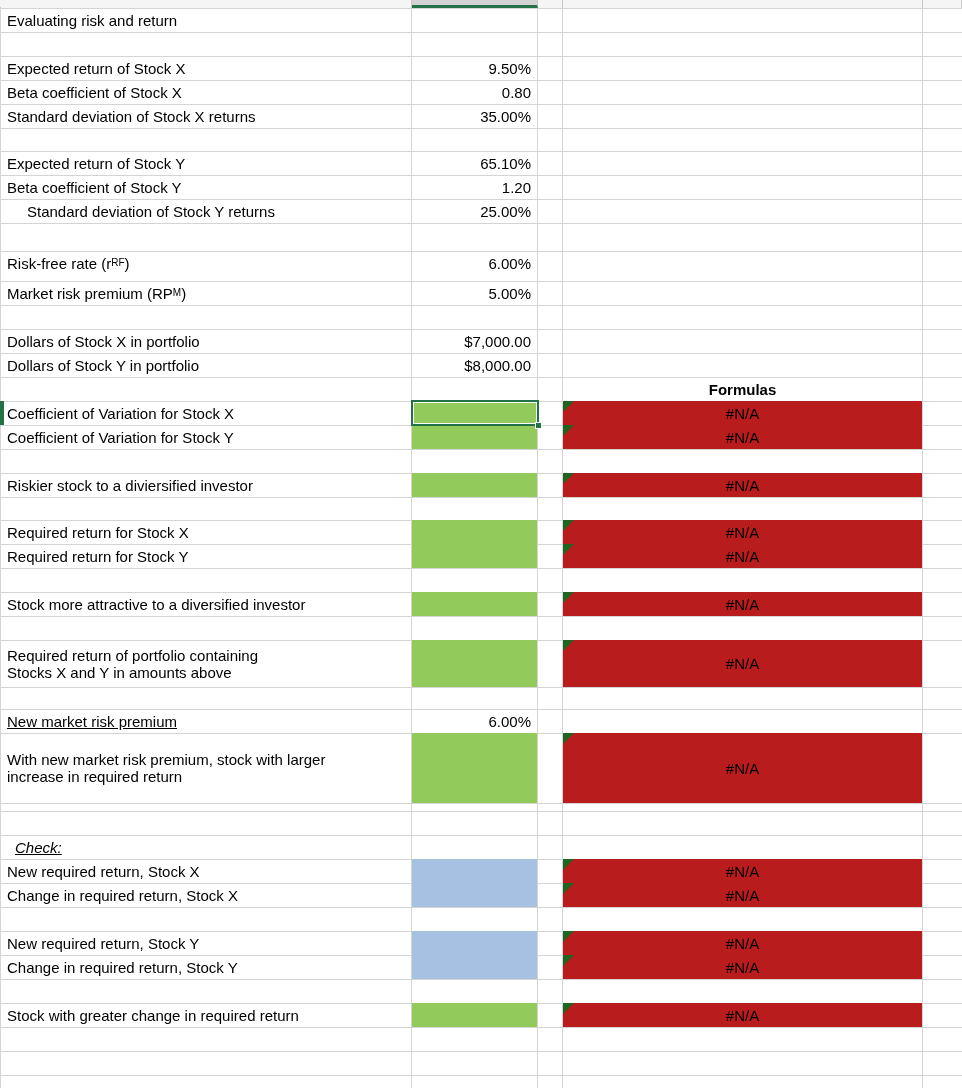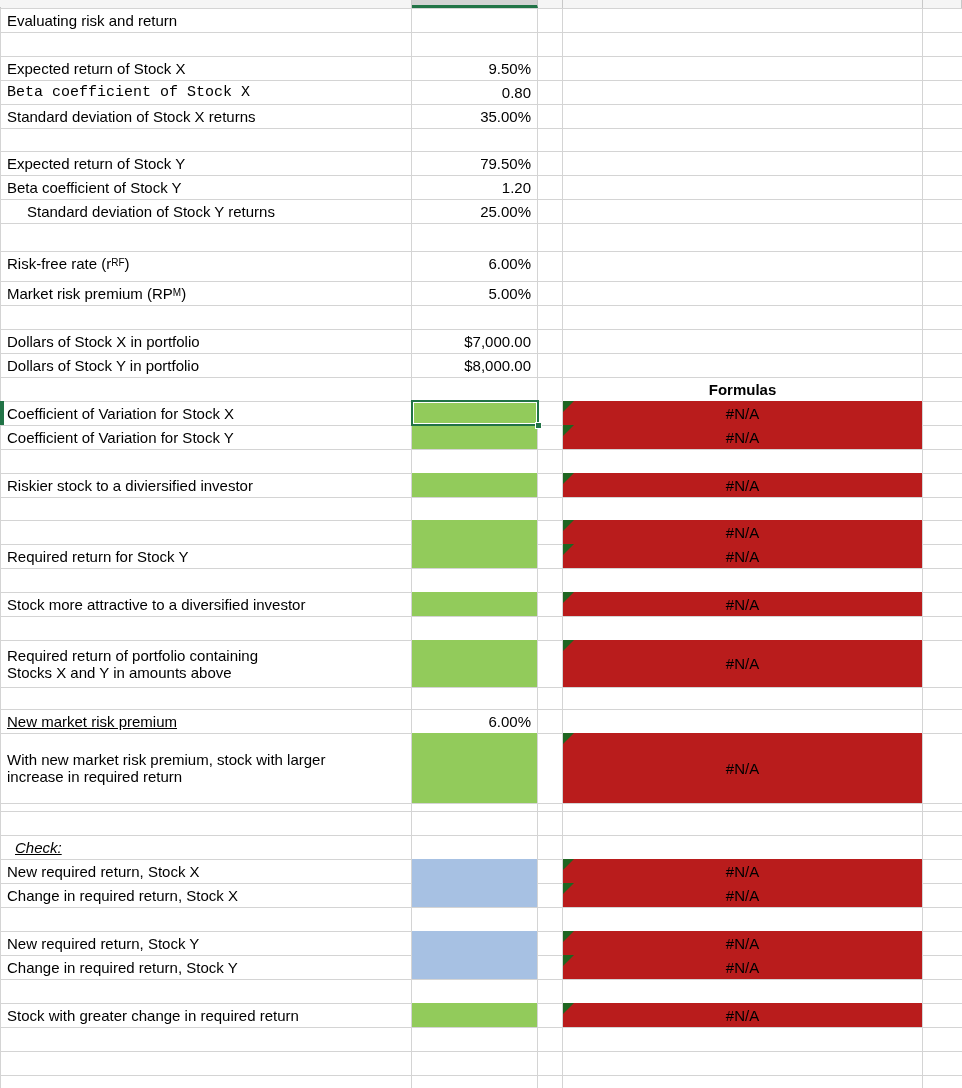--- a/index.html
+++ b/index.html
@@ -132,28 +132,28 @@
   <div class="gridline-v" style="left:411px;height:1080px;"></div>
   <div class="gridline-v" style="left:537px;height:1080px;"></div>
   <div class="gridline-v" style="left:562px;height:1080px;"></div>
   <div class="gridline-v" style="left:922px;height:1080px;"></div>
 
   <div class="cell label" style="left:1px;top:56px;width:410px;height:24px;">Expected return of Stock X</div>
 
   <div class="cell label" style="left:1px;top:8px;width:410px;height:24px;">Evaluating risk and return</div>
   <div class="cell num" style="left:412px;top:56px;width:125px;height:24px;">9.50%</div>
 
-  <div class="cell label" style="left:1px;top:80px;width:410px;height:24px;font-family:Liberation Mono, monospace;">Beta coefficient of Stock X</div>
+  <div class="cell label" style="left:1px;top:80px;width:410px;height:24px;">Beta coefficient of Stock X</div>
   <div class="cell num" style="left:412px;top:80px;width:125px;height:24px;">0.80</div>
 
   <div class="cell label" style="left:1px;top:104px;width:410px;height:24px;">Standard deviation of Stock X returns</div>
   <div class="cell num" style="left:412px;top:104px;width:125px;height:24px;">35.00%</div>
 
   <div class="cell label" style="left:1px;top:151px;width:410px;height:24px;">Expected return of Stock Y</div>
-  <div class="cell num" style="left:412px;top:151px;width:125px;height:24px;">79.50%</div>
+  <div class="cell num" style="left:412px;top:151px;width:125px;height:24px;">65.10%</div>
 
   <div class="cell label" style="left:1px;top:175px;width:410px;height:24px;">Beta coefficient of Stock Y</div>
   <div class="cell num" style="left:412px;top:175px;width:125px;height:24px;">1.20</div>
 
   <div class="cell label" style="left:1px;top:199px;width:410px;height:24px;margin-left:20px;">Standard deviation of Stock Y returns</div>
   <div class="cell num" style="left:412px;top:199px;width:125px;height:24px;">25.00%</div>
 
   <div class="cell label" style="left:1px;top:251px;width:410px;height:24px;"><span>Risk-free rate (r</span><sub>RF</sub><span>)</span></div>
   <div class="cell num" style="left:412px;top:251px;width:125px;height:24px;">6.00%</div>
 
@@ -182,20 +182,21 @@
     <span>#N/A</span>
   </div>
 
   <div class="cell label" style="left:1px;top:473px;width:410px;height:24px;">Riskier stock to a diviersified investor</div>
   <div class="cell num fill-green" style="left:412px;top:473px;width:125px;height:24px;"></div>
   <div class="cell ctr fill-orange" style="left:563px;top:473px;width:359px;height:24px;">
     <span class="err-tri"></span>
     <span>#N/A</span>
   </div>
 
+  <div class="cell label" style="left:1px;top:520px;width:410px;height:24px;">Required return for Stock X</div>
   <div class="cell num fill-green" style="left:412px;top:520px;width:125px;height:24px;"></div>
   <div class="cell ctr fill-orange" style="left:563px;top:520px;width:359px;height:24px;">
     <span class="err-tri"></span>
     <span>#N/A</span>
   </div>
 
   <div class="cell label" style="left:1px;top:544px;width:410px;height:24px;">Required return for Stock Y</div>
   <div class="cell num fill-green" style="left:412px;top:544px;width:125px;height:24px;"></div>
   <div class="cell ctr fill-orange" style="left:563px;top:544px;width:359px;height:24px;">
     <span class="err-tri"></span>

